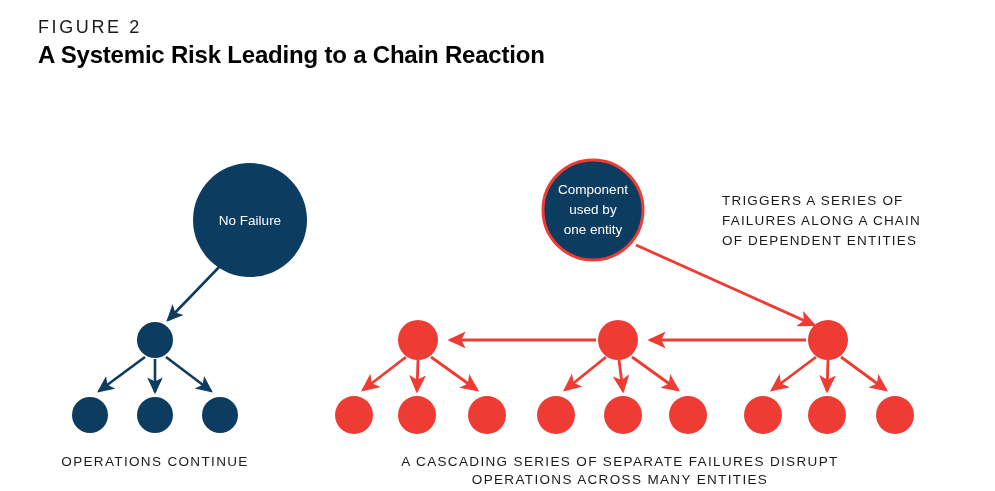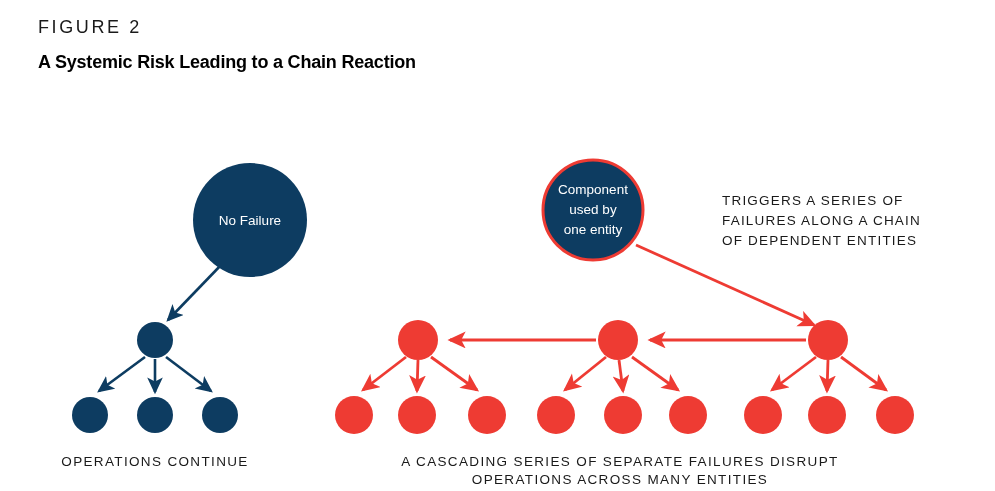--- a/index.html
+++ b/index.html
@@ -28,25 +28,25 @@
   }
   .figure-eyebrow {
     font-size: 18px;
     letter-spacing: 2.6px;
     font-weight: 400;
     color: #1a1a1a;
     line-height: 1.25;
     white-space: nowrap;
   }
   .figure-title {
-    font-size: 18px;
+    font-size: 24px;
     font-weight: 700;
     color: #000000;
     line-height: 1.3;
-    margin-top: 12px;
+    margin-top: 0;
     letter-spacing: -0.2px;
     white-space: nowrap;
   }
   svg.diagram {
     position: absolute;
     left: 0;
     top: 0;
     width: 995px;
     height: 491px;
     display: block;

